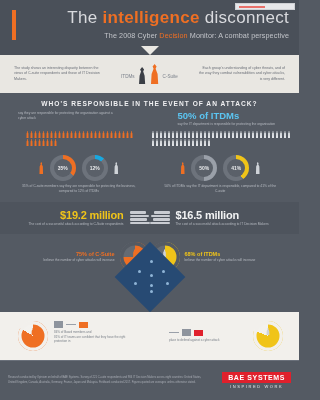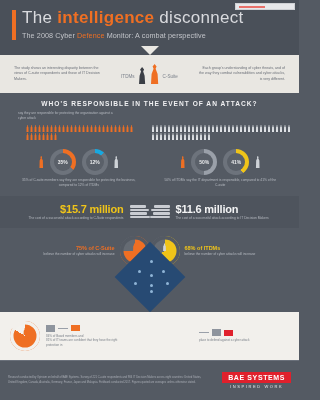--- a/index.html
+++ b/index.html
@@ -5,21 +5,21 @@
   * { margin:0; padding:0; box-sizing:border-box; }
   html,body { width:299px; height:400px; overflow:hidden; }
   body {
     font-family:"Liberation Sans", sans-serif;
     background:#545a63;
     color:#e8e8ea;
     position:relative;
   }
 
   
-  .header { position:relative; height:55px; background:#4a5059; padding:8px 10px 0 10px; }
+  .header { position:relative; height:55px; background:#4a5059; padding:8px 10px 0 10px;text-align:right; }
   .hdr-bar { position:absolute; left:12px; top:10px; width:4px; height:30px; background:#ef6f23; }
   .hdr-title { margin-left:12px; font-size:17px; font-weight:300; letter-spacing:.3px; color:#d9dade; line-height:1.2; }
   .hdr-title .hl { color:#ef6f23; font-weight:700; }
   .hdr-sub { margin-left:12px; margin-top:3px; font-size:7.2px; color:#c2c4c9; letter-spacing:.1px; }
   .hdr-sub .hl2 { color:#ef6f23; }
   .hdr-corner { position:absolute; right:4px; top:3px; width:60px; height:7px; background:#e6e7ea; border:1px solid #cfd1d5; }
   .hdr-corner i { display:block; height:2px; margin:2px 3px; background:#e8706a; width:26px; }
 
   
   .intro { position:relative; height:38px; background:#e9e7e2; display:flex; align-items:center;
@@ -93,21 +93,21 @@
 </style>
 </head>
 <body>
 
 <div class="header">
   <div class="hdr-bar"></div>
   <div class="hdr-title">
     <span>The </span><span class="hl">intelligence</span><span> disconnect</span>
   </div>
   <div class="hdr-sub">
-    <span>The 2008 Cyber </span><span class="hl2">Defence</span><span> Monitor: A combat perspective</span>
+    <span>The 2008 Cyber </span><span class="hl2">Decision</span><span> Monitor: A combat perspective</span>
   </div>
   <div class="hdr-corner">
       <i></i>
     </div>
 </div>
 
 <div class="intro">
   <div class="arr-white arr-dn-white"></div>
   <div class="intro-txt">The study shows an interesting disparity between the views of C-suite respondents and those of IT Decision Makers.</div>
   <div class="chess">
@@ -119,20 +119,24 @@
   <div class="intro-txt r">Each group's understanding of cyber threats, and of the way they combat vulnerabilities and cyber attacks, is very different.</div>
 </div>
 
 <div class="band">
   <div class="sec-title">WHO'S RESPONSIBLE IN THE EVENT OF AN ATTACK?</div>
 
   <div class="col2">
     <div class="col" style="padding-left:10px">
       <div class="cap" style="width:100px">say they are responsible for protecting the organisation against a cyber attack</div>
     </div>
+    <div class="col" style="padding-left:28px">
+      <div class="pct-big pct-bl">50% of ITDMs</div>
+      <div class="cap" style="width:100px">say the IT department is responsible for protecting the organisation</div>
+    </div>
   </div>
 
   <div class="col2" style="margin-top:4px">
     <div class="col" style="padding-left:18px">
       <div class="picto" id="picto-left" style="width:110px">
           <div class="fig o"></div>
           <div class="fig o"></div>
           <div class="fig o"></div>
           <div class="fig o"></div>
           <div class="fig o"></div>
@@ -257,39 +261,39 @@
       </div>
       <div class="cap" style="text-align:center;padding:2px 14px">50% of ITDMs say the IT department is responsible, compared to 41% of the C-suite</div>
     </div>
   </div>
 </div>
 
 <div class="money" style="margin-top:6px;padding:7px 8px">
   <div class="col2" style="align-items:center">
     <div class="col" style="display:flex;align-items:center;gap:6px;padding-left:8px">
       <div style="text-align:right;flex:1">
-        <div class="money-fig">$15.7 million</div>
+        <div class="money-fig">$19.2 million</div>
         <div class="cap">The cost of a successful attack according to C-Suite respondents</div>
       </div>
       <div class="coins">
         <div class="coin" style="width:16px"></div>
           <div class="coin" style="width:19px"></div>
         <div class="coin" style="width:17px"></div>
           <div class="coin" style="width:20px"></div>
       </div>
     </div>
     <div class="col" style="display:flex;align-items:center;gap:6px;padding-right:8px">
       <div class="coins" style="align-items:flex-end">
         <div class="coin" style="width:16px"></div>
           <div class="coin" style="width:19px"></div>
         <div class="coin" style="width:17px"></div>
           <div class="coin" style="width:20px"></div>
       </div>
       <div style="flex:1">
-        <div class="money-fig w">$11.6 million</div>
+        <div class="money-fig w">$16.5 million</div>
         <div class="cap">The cost of a successful attack according to IT Decision Makers</div>
       </div>
     </div>
   </div>
 </div>
 
 <div class="band" style="margin-top:8px">
   <div class="col2" style="align-items:center">
     <div class="col" style="display:flex;align-items:center;gap:5px;padding-left:12px">
       <div style="text-align:right;flex:1">
@@ -321,21 +325,21 @@
     <i style="left: 32px; top: 12px;"></i>
     <i style="left: 20px; top: 16px;"></i>
     <i style="left: 4px; top: 24px;"></i>
     <i style="left: 20px; top: 26px;"></i>
     <i style="left: 36px; top: 24px;"></i>
     <i style="left: 20px; top: 32px;"></i>
   </div>
 
 <div class="wband" style="position:absolute;left:0;top:312px;width:100%;height:48px;">
   <div class="col2" style="height:100%;align-items:center">
-    <div class="col" style="display:flex;align-items:center;justify-content:flex-start;padding-left:10px">
+    <div class="col" style="display:flex;justify-content:flex-start;padding-left:18px">
       <div class="ring" id="c-l" style="background: conic-gradient(rgb(239, 111, 35) 0deg, rgb(239, 111, 35) 84%, rgba(255, 255, 255, 0.1) 84%, rgba(255, 255, 255, 0.1) 100%); box-shadow: rgb(242, 240, 236) 0px 0px 0px 3.5px inset;">
         <div class="small-person" style="height:7px;width:4px"></div>
         <b style="color:#ef6f23;font-size:8px">84%</b>
       </div>
       <div style="margin-left:6px;width:78px">
         <div style="display:flex;gap:3px;align-items:center;margin-bottom:2px">
           <div style="width:9px;height:7px;background:#8e949d"></div>
           <div style="width:10px;height:1px;background:#9aa0a9"></div>
           <div style="width:9px;height:6px;background:#ef6f23"></div>
         </div>
@@ -345,20 +349,24 @@
     </div>
     <div class="col" style="display:flex;align-items:center;justify-content:flex-end;padding-right:16px">
       <div style="margin-right:6px;width:78px;text-align:left">
         <div style="display:flex;gap:3px;align-items:center;margin-bottom:2px">
           <div style="width:10px;height:1px;background:#9aa0a9"></div>
           <div style="width:9px;height:7px;background:#8e949d"></div>
           <div style="width:9px;height:6px;background:#e0202c"></div>
         </div>
         <div style="font-size:3px;color:#7b8089;line-height:1.5">place to defend against a cyber attack</div>
       </div>
+      <div class="ring" id="c-r" style="background: conic-gradient(rgb(240, 196, 25) 0deg, rgb(240, 196, 25) 81%, rgba(255, 255, 255, 0.1) 81%, rgba(255, 255, 255, 0.1) 100%); box-shadow: rgb(242, 240, 236) 0px 0px 0px 3.5px inset;">
+        <div class="small-person g" style="height:7px;width:4px"></div>
+        <b style="color:#f0c419;font-size:8px">81%</b>
+      </div>
     </div>
   </div>
 </div>
 
 <div class="footer">
   <div class="foot-txt">Research conducted by Opinium on behalf of BAE Systems. Survey of 221 C-suite respondents and 984 IT Decision Makers across eight countries: United States, United Kingdom, Canada, Australia, Germany, France, Japan and Malaysia. Fieldwork conducted 2017. Figures quoted are averages unless otherwise stated.</div>
   <div class="bae">
     <div class="bae-top">BAE SYSTEMS</div>
     <div class="bae-bot">INSPIRED WORK</div>
   </div>

